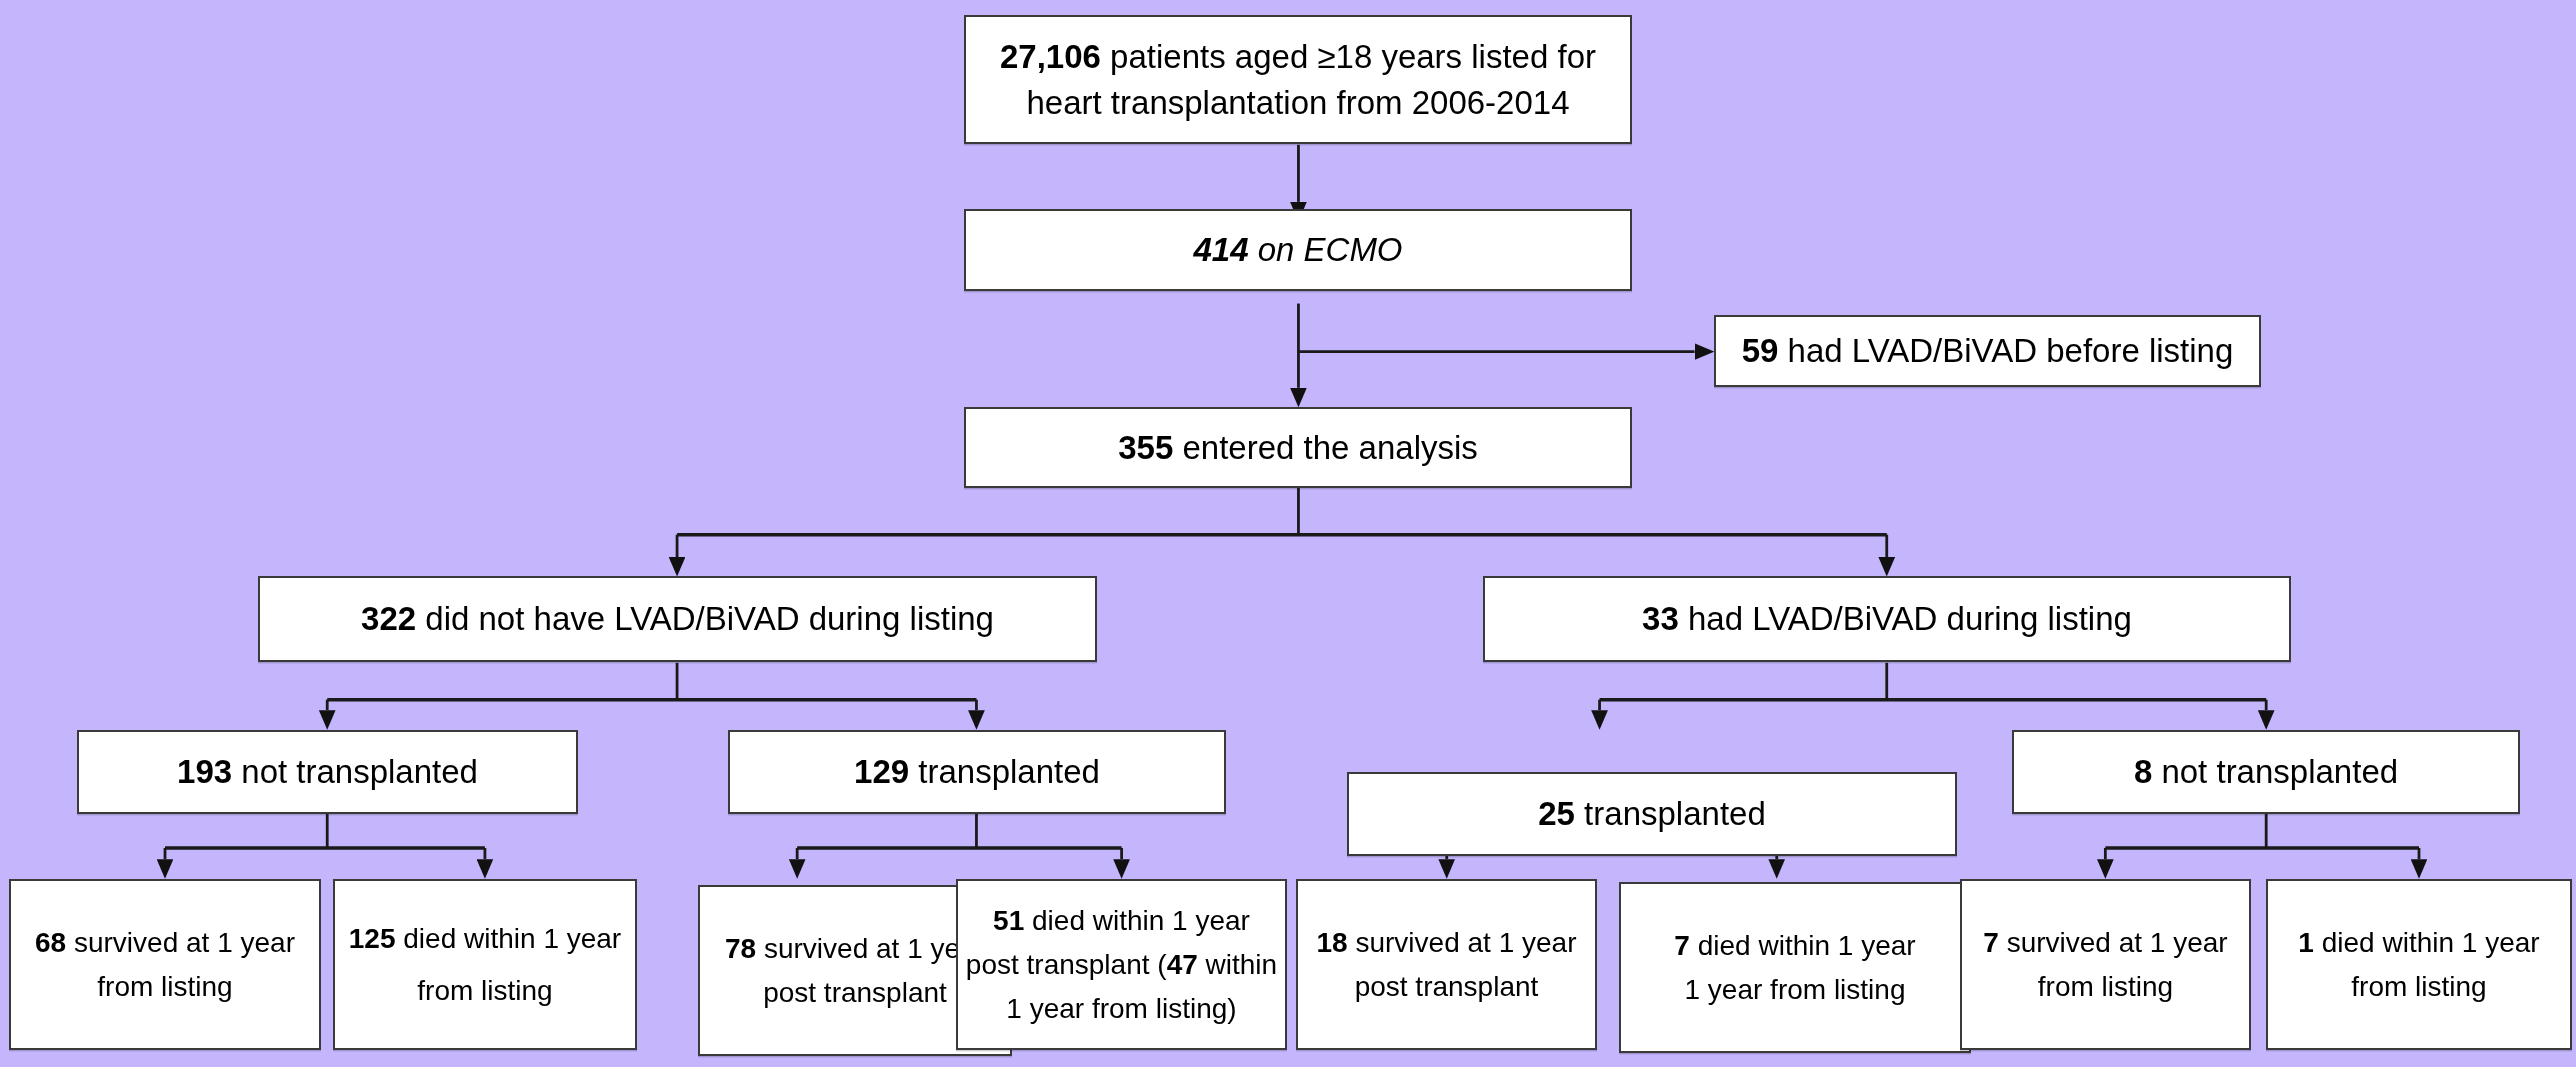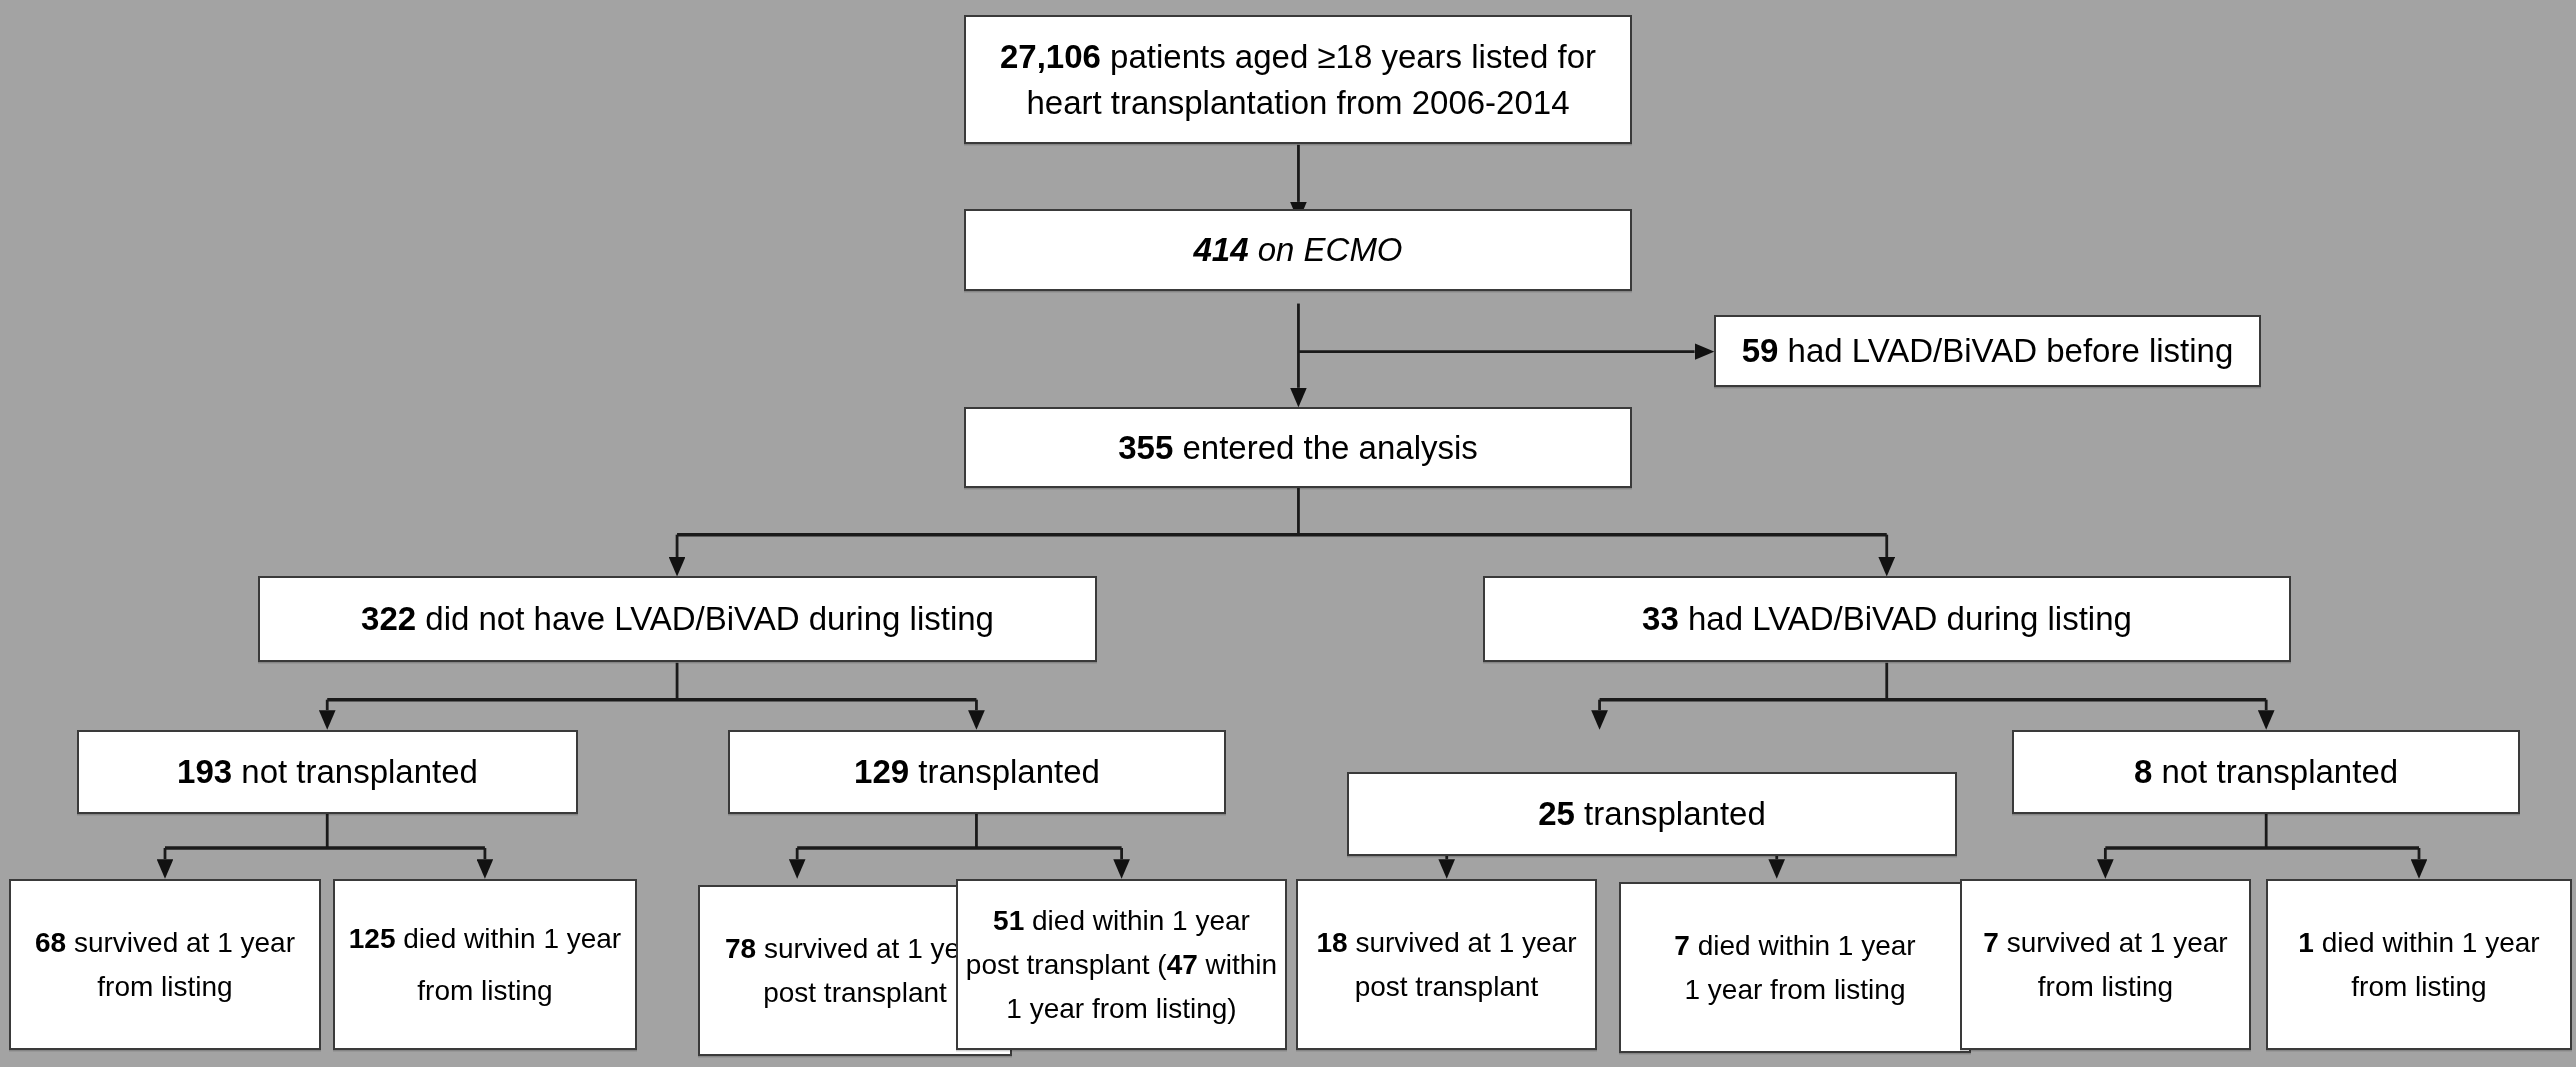--- a/index.html
+++ b/index.html
@@ -1,19 +1,19 @@
 <!DOCTYPE html>
 <html style="font-size:11px"><head>
 <meta charset="utf-8">
 <style>
   html,body{margin:0;padding:0;background:#ffffff;}
   .stage{
     position:relative;
     width:2576px;height:1068px;
-    background:#a3a3a3;
+    background:#c4b5fd;
     font-family:"Liberation Sans", sans-serif;
     color:#000;
     overflow:hidden;
   }
   .node{
     position:absolute;
     box-sizing:border-box;
     border:2.8px solid #3a3a3a;
     background:#ffffff;
     display:flex;

